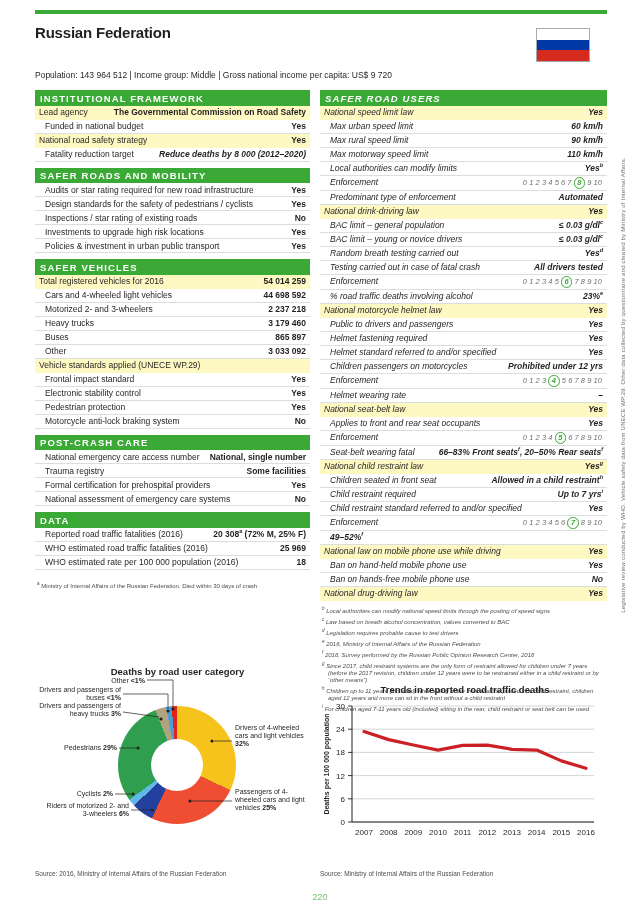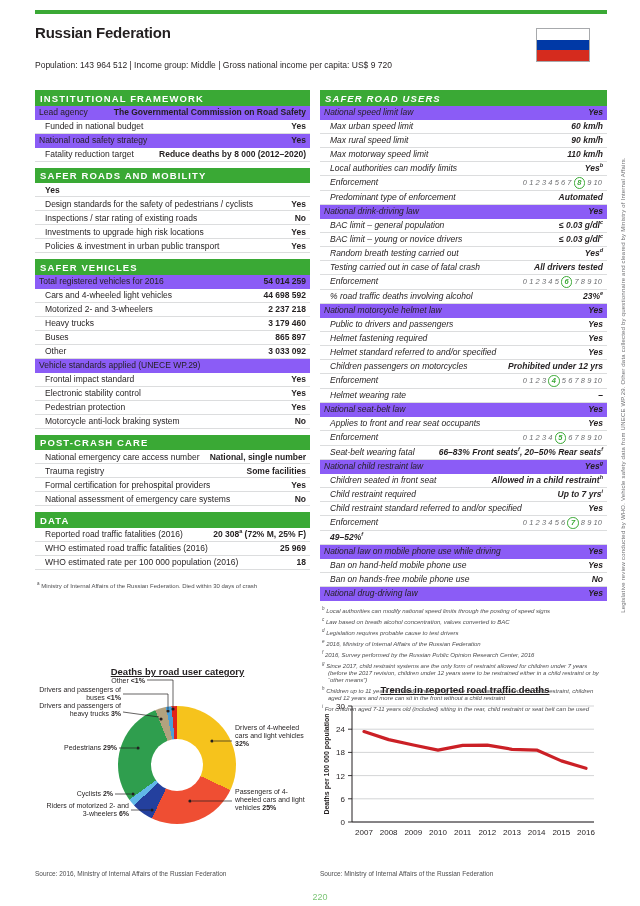--- a/index.html
+++ b/index.html
@@ -1,47 +1,47 @@
 <!DOCTYPE html>
 <html><head>
 <meta charset="utf-8">
 <style>
   html,body{margin:0;padding:0;background:#fff;}
   .page{position:relative;width:640px;height:906px;background:#fff;overflow:hidden;
         font-family:"Liberation Sans","DejaVu Sans",sans-serif;color:#231f20;}
   .top-rule{position:absolute;left:35px;top:10px;width:572px;height:4px;background:#3aa935;}
   .hdr-title{position:absolute;left:35px;top:24px;font-size:15px;font-weight:bold;letter-spacing:-0.2px;}
-  .hdr-sub{position:absolute;left:35px;top:60px;font-size:8.5px;color:#231f20;}
+  .hdr-sub{position:absolute;left:35px;top:70px;font-size:8.5px;color:#231f20;}
   .flag{position:absolute;left:536px;top:28px;width:54px;height:34px;border:1px solid #a7a9ac;box-sizing:border-box;}
   .flag div{height:33.33%;}
   .f-w{background:#ffffff;} .f-b{background:#0039a6;} .f-r{background:#d52b1e;}
 
   .cols{position:absolute;left:35px;top:90px;width:572px;display:flex;gap:10px;align-items:flex-start;}
   .col{display:flex;flex-direction:column;}
   .col.left{width:275px;} .col.right{width:287px;font-style:italic;}
   .section{margin-bottom:6px;}
   .col.right .section{margin-bottom:0;}
   .sec-h{background:#3aa935;color:#fff;font-size:9.5px;font-weight:bold;letter-spacing:1.1px;
          padding:2.5px 5px 2px 5px;}
   .row{display:flex;justify-content:space-between;align-items:flex-start;gap:6px;
        min-height:14px;padding:1.5px 4px 1px 10px;border-bottom:0.5px solid #dcddde;
        font-size:8.5px;line-height:10.5px;box-sizing:border-box;}
-  .row.sub{background:#8b5cf6;border-bottom:none;padding-left:4px;}
+  .row.sub{background:#fef9c3;border-bottom:none;padding-left:4px;}
   .lbl{flex:1 1 auto;}
   .val{flex:0 1 auto;text-align:right;font-weight:bold;max-width:45%;}
   .val sup,.lbl sup{font-size:5.5px;vertical-align:super;line-height:0;}
   .val.scale{font-weight:normal;max-width:60%;white-space:nowrap;color:#6d6e71;}
   .digit{display:inline-block;font-size:7.5px;margin:0 1.1px;}
   .digit.circled{width:9.5px;height:9.5px;border:1px solid #3aa935;border-radius:50%;
                  color:#3aa935;font-weight:bold;text-align:center;line-height:9px;margin:0 1px;}
   .fnotes{margin-top:4px;padding-left:2px;}
   .fnote{font-size:6px;line-height:7px;color:#4d4d4f;padding-left:6px;text-indent:-6px;margin-bottom:1px;}
   .fnote sup{font-size:4.5px;}
 
-  .chart{position:absolute;width:285px;height:216px;text-decoration:underline;}
+  .chart{position:absolute;width:285px;height:216px;}
   .donut-block{left:35px;top:664px;}
   .trend-block{left:320px;top:664px;width:290px;}
   .c-title{font-size:9.5px;font-weight:bold;text-align:center;}
   .donut-block .c-title{margin-top:2px;}
   .trend-block .c-title{margin-top:20px;}
   #donut{position:absolute;left:83px;top:42px;width:118px;height:118px;border-radius:50%;}
   #donut-hole{position:absolute;left:116px;top:75px;width:52px;height:52px;border-radius:50%;background:#fff;}
   #donut-lines{position:absolute;left:0;top:0;width:285px;height:216px;pointer-events:none;}
   .dlabel{position:absolute;font-size:7px;line-height:8px;color:#231f20;}
   .dlabel b{font-weight:bold;}
@@ -78,26 +78,27 @@
           <div class="row">
             <span class="lbl">Funded in national budget</span>
             <span class="val">Yes</span>
           </div>
           <div class="row sub">
             <span class="lbl">National road safety strategy</span>
             <span class="val">Yes</span>
           </div>
           <div class="row">
             <span class="lbl">Fatality reduction target</span>
-            <span class="val" style="max-width: 75%;">Reduce deaths by 8 000 (2012–2020)</span>
+            <span class="val" style="max-width: 75%; font-style: italic;">Reduce deaths by 8 000 (2012–2020)</span>
           </div>
         </div>
         <div class="section">
           <div class="sec-h">SAFER ROADS AND MOBILITY</div>
           <div class="row">
+            <span class="lbl">Audits or star rating required for new road infrastructure</span>
             <span class="val">Yes</span>
           </div>
           <div class="row">
             <span class="lbl">Design standards for the safety of pedestrians / cyclists</span>
             <span class="val">Yes</span>
           </div>
           <div class="row">
             <span class="lbl">Inspections / star rating of existing roads</span>
             <span class="val">No</span>
           </div>

